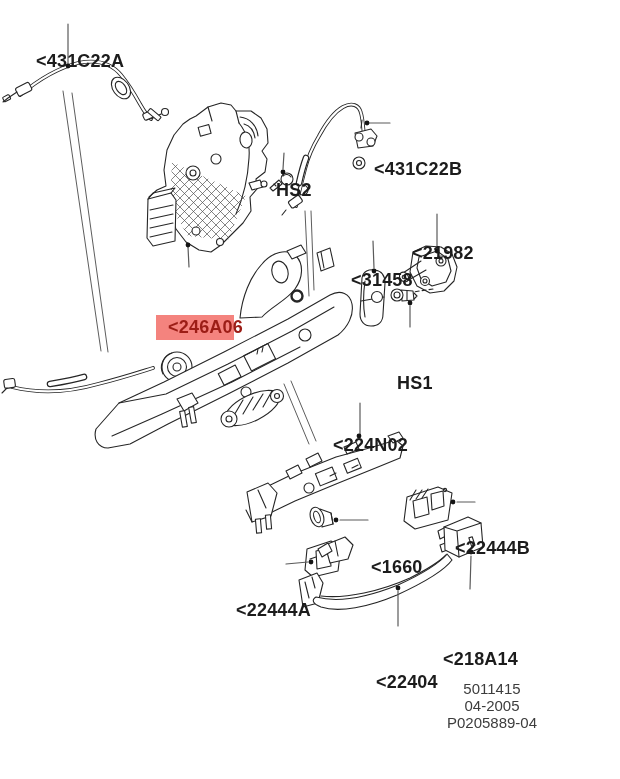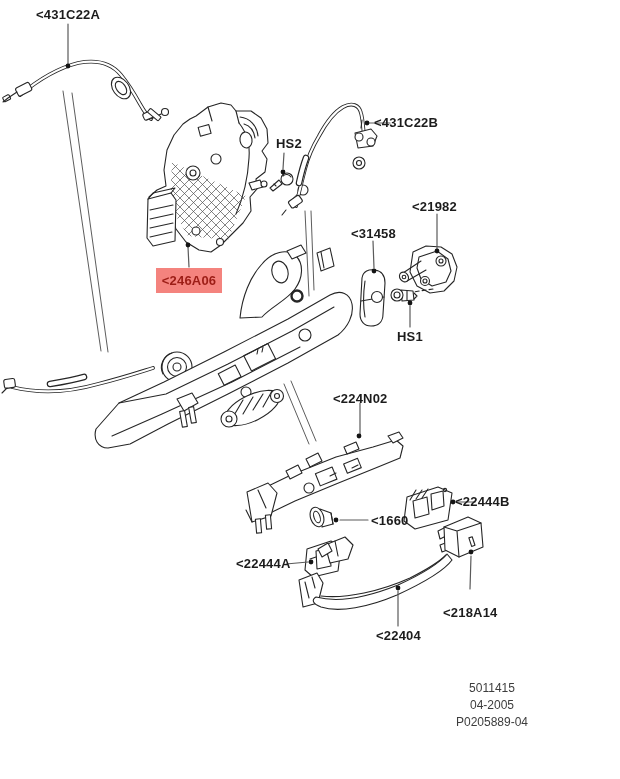--- a/index.html
+++ b/index.html
@@ -10,26 +10,26 @@
   .ln{fill:none;stroke:#262626;stroke-width:1.1;stroke-linecap:round;stroke-linejoin:round;}
   .w{fill:#ffffff;}
   .thick{stroke-width:3.8;}
   .core{stroke:#ffffff;stroke-width:2.1;}
   .sleeve{stroke-width:6.6;}
   .sleevecore{stroke:#ffffff;stroke-width:4.2;}
   .leader{fill:none;stroke:#5a5a5a;stroke-width:1.2;stroke-linecap:round;}
   .twin{fill:none;stroke:#4a4a4a;stroke-width:0.9;stroke-linecap:round;}
   .dot{fill:#141414;stroke:none;}
   .dash{stroke-dasharray:4 3;}
-  .label{position:absolute;font-weight:bold;font-size:13px;line-height:15px;
-         color:#1c1c1c;white-space:nowrap;letter-spacing:0.2px;cursor:pointer;}
+  .label{position:absolute;font-weight:bold;font-size:18px;line-height:15px;
+         color:#1c1c1c;white-space:nowrap;letter-spacing:0.2px;cursor:pointer;margin-top:47px;}
   .label.hl{background:var(--hl-bg,#f4837e);color:var(--hl-fg,#9c1d16);
-            width:66px;height:25px;line-height:25px;text-align:center;letter-spacing:0.2px;}
+            width:66px;height:25px;line-height:25px;text-align:center;letter-spacing:0.2px;padding-left:12px;}
   .footer{position:absolute;left:412px;top:680px;width:160px;text-align:center;
-          font-size:12px;line-height:17px;color:#3d3d3d;}
+          font-size:15px;line-height:17px;color:#3d3d3d;}
   .footer div{white-space:nowrap;}
 </style>
 </head>
 <body>
 
 <div class="stage">
 
   <svg class="art" width="620" height="779" viewBox="0 0 620 779">
     <defs>
       <pattern id="xh" width="9" height="9" patternUnits="userSpaceOnUse">

